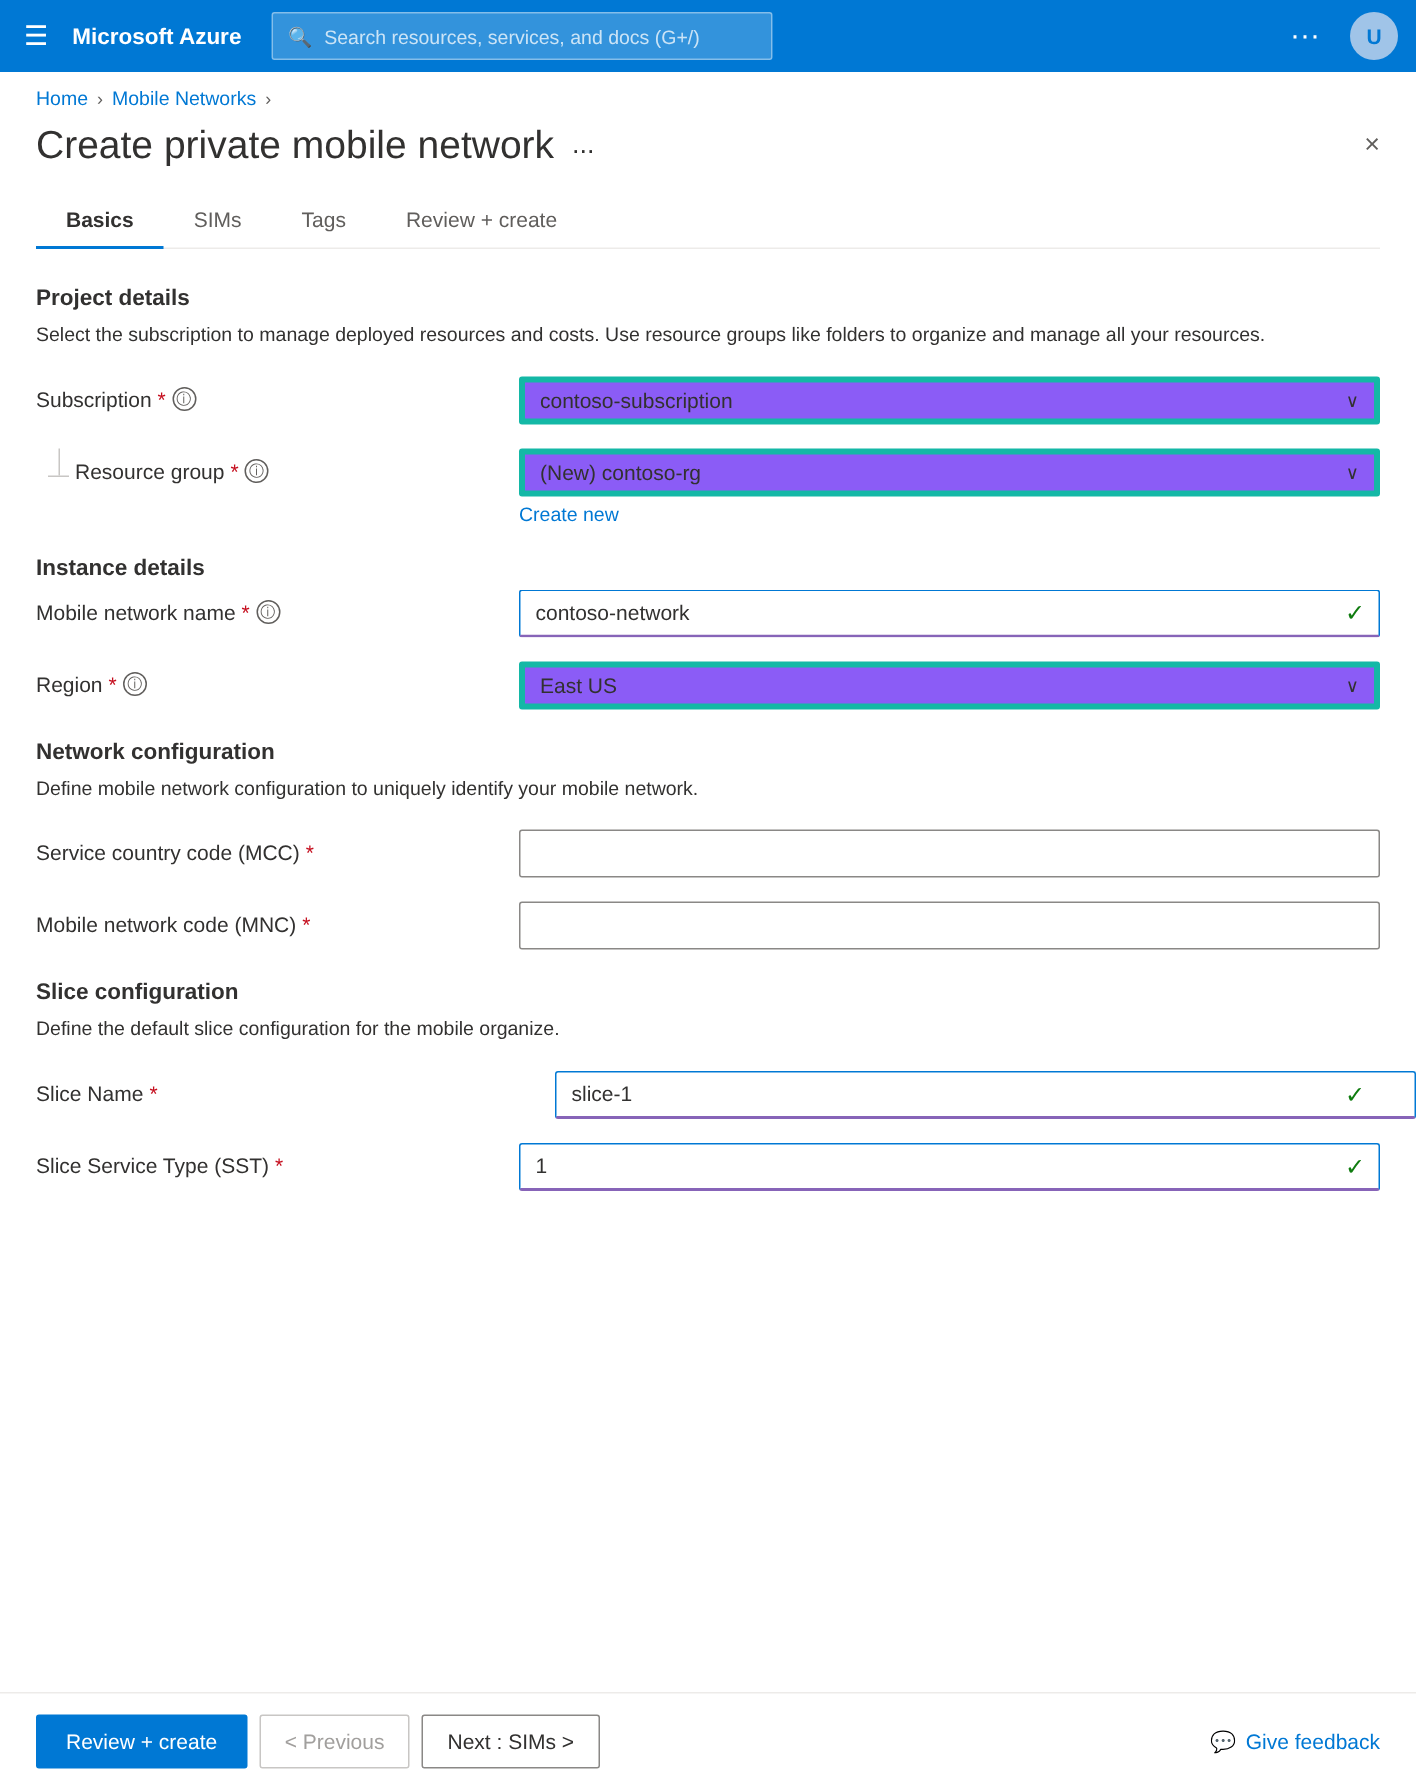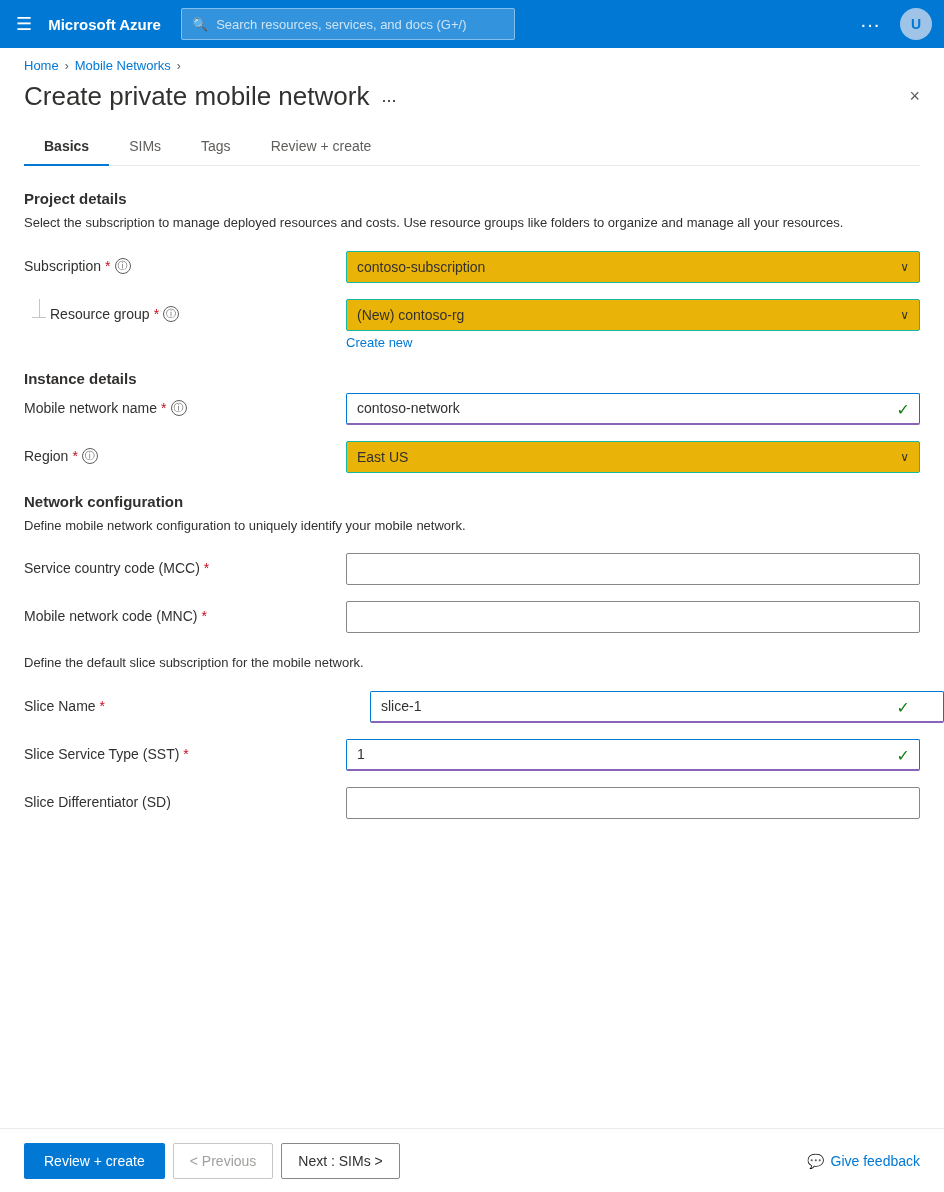--- a/index.html
+++ b/index.html
@@ -134,23 +134,23 @@
       color: #605e5c;
       cursor: pointer;
       flex-shrink: 0;
     }
     .form-control-col { flex: 1; }
 
     
     .dropdown {
       width: 100%;
       height: 32px;
-      border: 1px solid #14b8a6;
-      border-radius: 2px;
-      background: #eab308;
+      border: 4px solid #14b8a6;
+      border-radius: 2px;
+      background: #8b5cf6;
       padding: 0 10px;
       font-size: 14px;
       color: #323130;
       display: flex;
       align-items: center;
       justify-content: space-between;
       cursor: pointer;
     }
     .dropdown-chevron { color: #323130; font-size: 12px; }
 
@@ -370,21 +370,22 @@
         <span>Mobile network code (MNC)</span>
         <span class="required-star">*</span>
       </div>
       <div class="form-control-col">
         <input type="text" class="text-input" value="" style="">
       </div>
     </div>
   </div>
 
   <div class="section-gap-lg">
-    <div class="section-desc">Define the default slice subscription for the mobile network.</div>
+    <div class="section-heading">Slice configuration</div>
+    <div class="section-desc">Define the default slice configuration for the mobile organize.</div>
 
     <div class="form-row">
       <div class="form-label-col">
         <span>Slice Name</span>
         <span class="required-star">*</span>
       </div>
       <div class="form-control-col">
         <div class="input-with-check">
           <input type="text" class="text-input has-value" value="slice-1" style="border-bottom: 2px solid rgb(135, 100, 184); margin-left: 24px;">
           <span class="input-check-icon">✓</span>
@@ -398,28 +399,20 @@
         <span class="required-star">*</span>
       </div>
       <div class="form-control-col">
         <div class="input-with-check">
           <input type="text" class="text-input has-value" value="1" style="border-bottom: 2px solid rgb(135, 100, 184);">
           <span class="input-check-icon">✓</span>
         </div>
       </div>
     </div>
 
-    <div class="form-row">
-      <div class="form-label-col">
-        <span>Slice Differentiator (SD)</span>
-      </div>
-      <div class="form-control-col">
-        <input type="text" class="text-input" value="" style="">
-      </div>
-    </div>
   </div>
 
   <div style="height: 40px;"></div>
 </div>
 
 <footer class="footer">
   <button class="btn-primary">Review + create</button>
   <button class="btn-secondary" disabled="">&lt; Previous</button>
   <button class="btn-outline">Next : SIMs &gt;</button>
   <div class="footer-spacer"></div>

